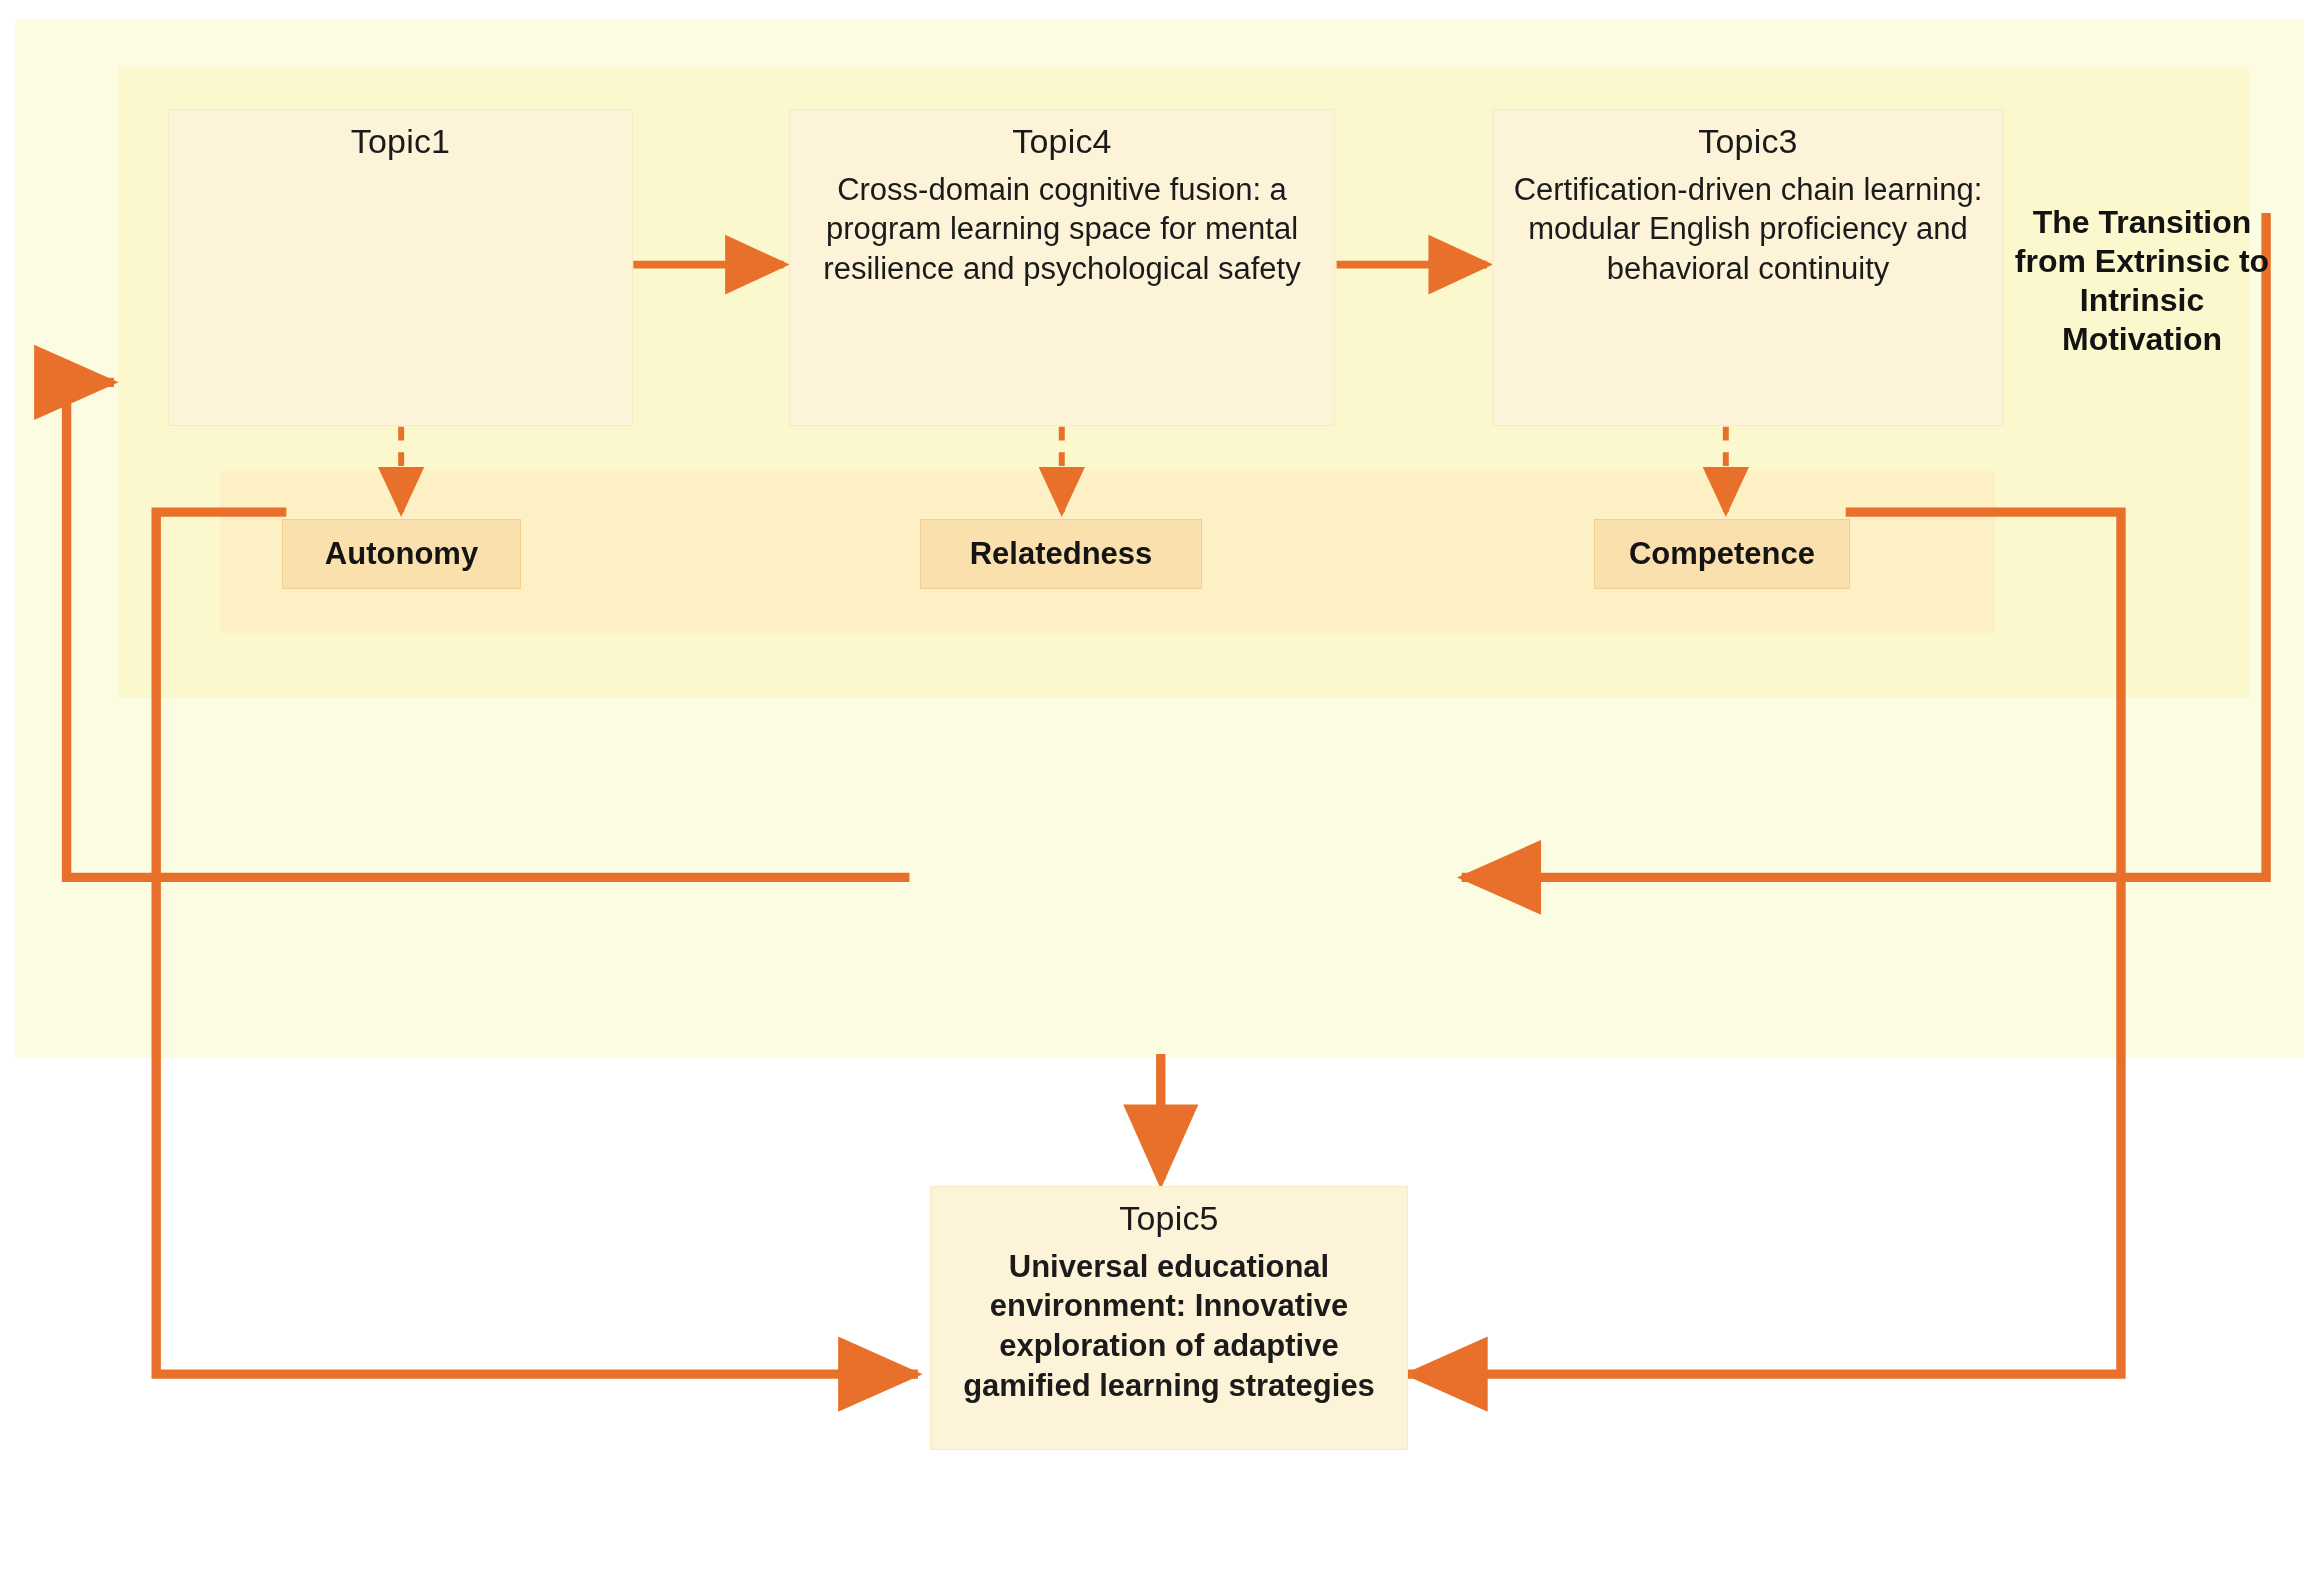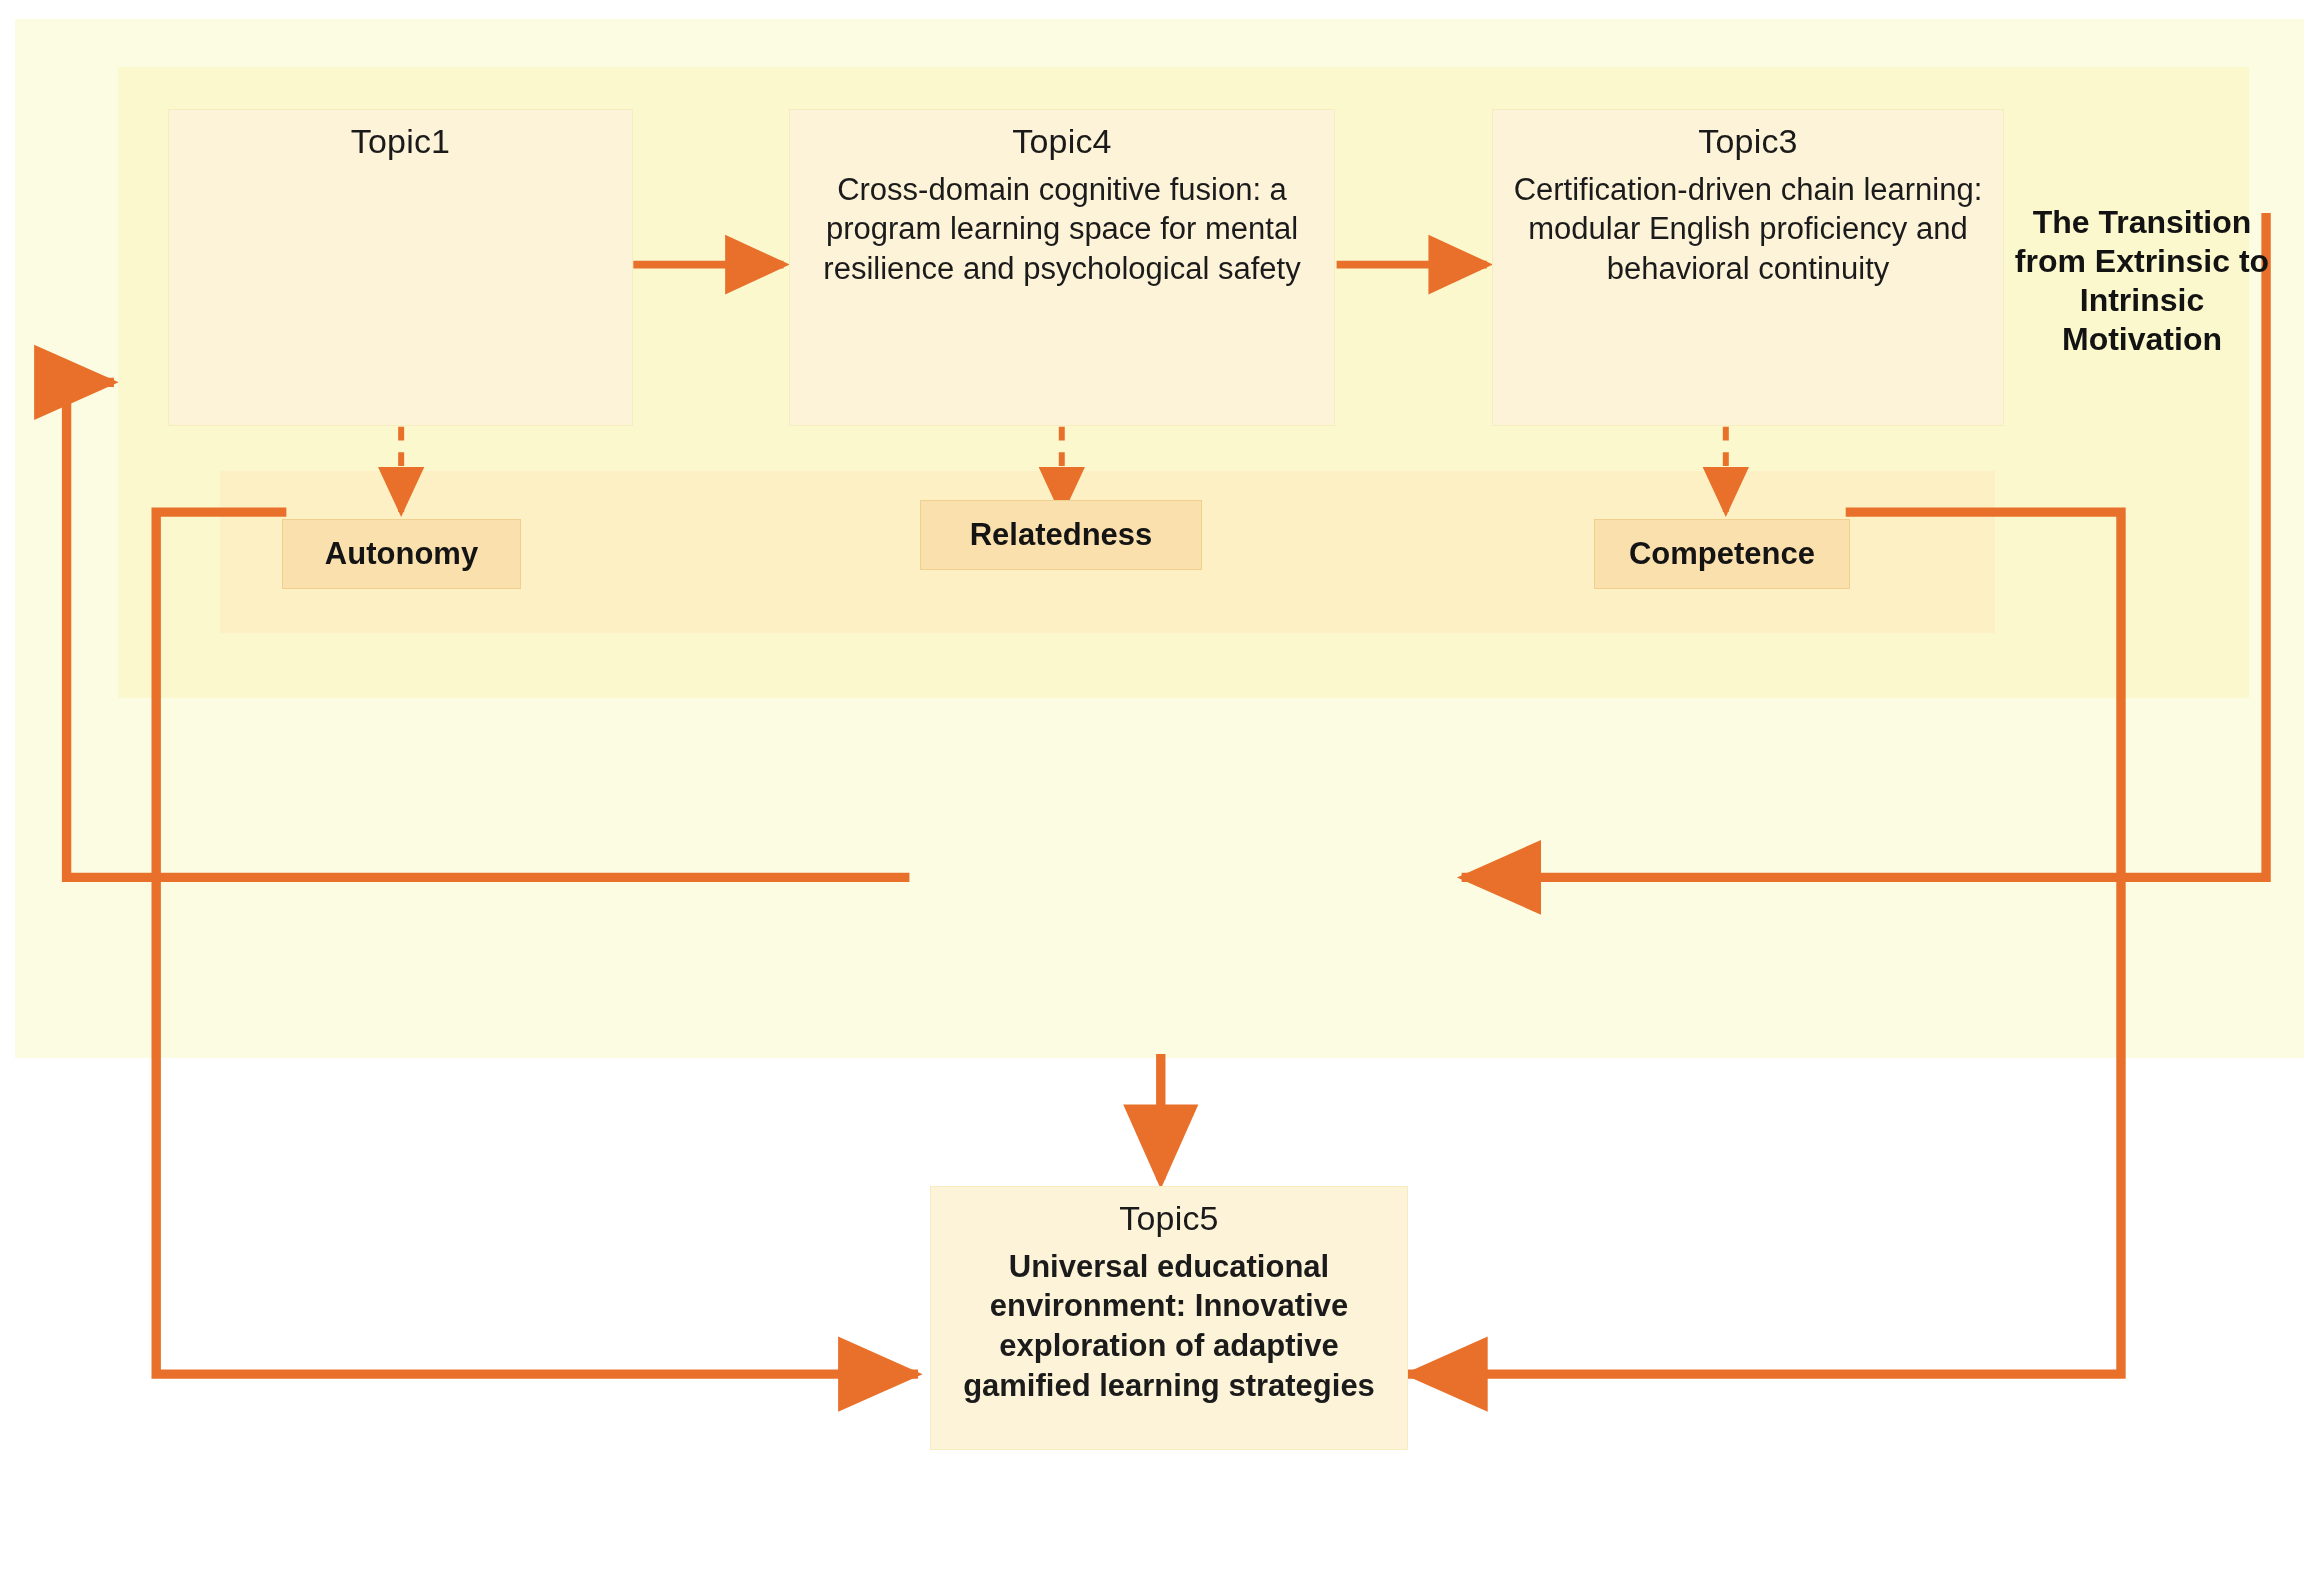--- a/index.html
+++ b/index.html
@@ -103,19 +103,19 @@
     <div class="node-body">Certification-driven chain learning: modular English proficiency and behavioral continuity</div>
   </div>
 
 
   <div class="node node-t5" style="left:930px;top:1186px;width:478px;height:264px;">
     <div class="node-title">Topic5</div>
     <div class="node-body">Universal educational environment: Innovative exploration of adaptive gamified learning strategies</div>
   </div>
 
   <div class="need" style="left:282px;top:519px;width:239px;height:70px;">Autonomy</div>
-  <div class="need" style="left:920px;top:500px;width:282px;height:70px;">Relatedness</div>
+  <div class="need" style="left:920px;top:519px;width:282px;height:70px;">Relatedness</div>
   <div class="need" style="left:1594px;top:519px;width:256px;height:70px;">Competence</div>
 
   <div class="side-label" style="left:2014px;top:203px;width:256px;">The Transition from Extrinsic to Intrinsic Motivation</div>
 
 </div>
 
 
 </body></html>

